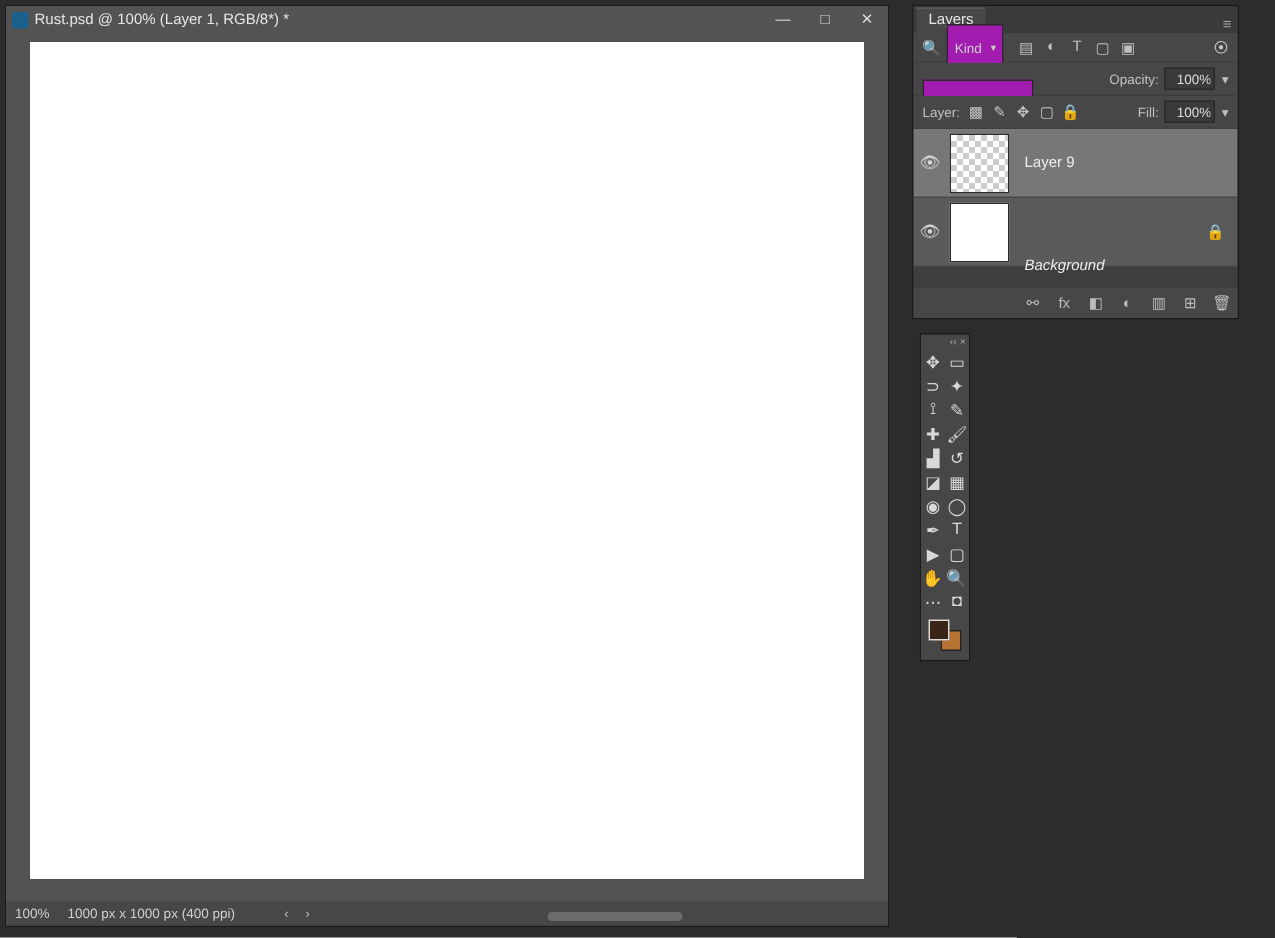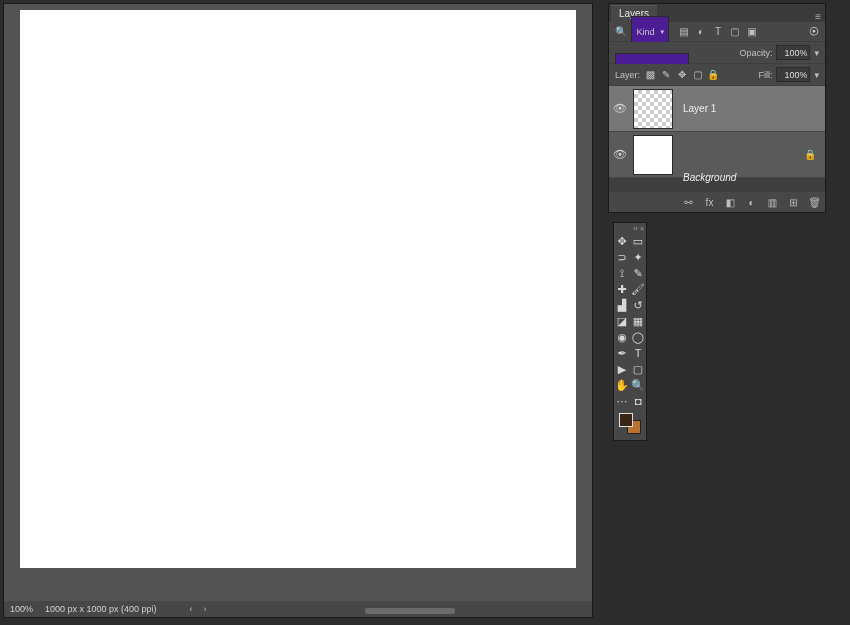--- a/index.html
+++ b/index.html
@@ -19,21 +19,21 @@
 .scroll-track { position: absolute; left: 240px; right: 30px; height: 8px; bottom: 2px; }
 .scroll-thumb { position: absolute; left: 38%; width: 90px; height: 6px; background: #6b6b6b; border-radius: 3px; top: 1px; }
 
 
 .layers { position: absolute; left: 608px; top: 3px; width: 218px; height: 210px; background: #474747; border: 1px solid #1a1a1a; display: flex; flex-direction: column; }
 .layers .tabbar { height: 18px; display: flex; align-items: flex-end; padding-left: 2px; gap: 18px; background: #3a3a3a; }
 .layers .tab { background: #474747; height: 17px; padding: 2px 8px 0 8px; font-size: 10px; color: #e8e8e8; border-top: 1px solid #5a5a5a; }
 .layers .menu-icon { margin-left: auto; margin-right: 4px; color: #aaa; font-size: 10px; padding-top: 2px; }
 .layers .row { display: flex; align-items: center; height: 22px; padding: 0 6px; gap: 4px; background: #474747; border-bottom: 1px solid #3e3e3e; }
 .layers .row.filter { height: 20px; }
-.layers .sel { height: 32px; background: #4c1d95; border: 1px solid #2a2a2a; color: #ccc; font-size: 9px; padding: 0 4px; display: flex; align-items: center; }
+.layers .sel { height: 32px; background: #a21caf; border: 1px solid #2a2a2a; color: #ccc; font-size: 9px; padding: 0 4px; display: flex; align-items: center; }
 .layers .sel .chev { margin-left: 6px; font-size: 7px; }
 .layers .icon-row span { width: 14px; text-align: center; color: #c0c0c0; font-size: 10px; }
 .layers input[type=text] { width: 34px; height: 15px; background: #3a3a3a; border: 1px solid #2a2a2a; color: #ddd; font-size: 9px; padding: 0 2px; text-align: right; }
 .layers .label { color: #c0c0c0; font-size: 9px; }
 .layers .lock-icons span { width: 13px; text-align: center; font-size: 10px; color: #c0c0c0; display: inline-block; }
 .layers .stack { flex: 1; background: #3e3e3e; overflow: hidden; }
 .layers .layer { display: flex; align-items: center; height: 46px; background: #5a5a5a; border-bottom: 1px solid #474747; }
 .layers .layer.selected { background: #777777; }
 .layers .layer .eye { width: 22px; text-align: center; font-size: 11px; color: #d8d8d8; }
 .layers .thumb { width: 40px; height: 40px; margin: 2px; border: 1px solid #2a2a2a; }
@@ -56,20 +56,28 @@
 .tools .grid { display: grid; grid-template-columns: 1fr 1fr; }
 .tools .tool { width: 16px; height: 16px; display: flex; align-items: center; justify-content: center; color: #d8d8d8; font-size: 11px; margin: 0; }
 .tools .swatches { position: relative; height: 26px; margin-top: 2px; }
 .tools .swatch-back { position: absolute; left: 13px; top: 9px; width: 14px; height: 14px; background: #b87333; border: 1px solid #222; }
 .tools .swatch-front { position: absolute; left: 5px; top: 2px; width: 14px; height: 14px; background: #3a2416; border: 1px solid #ddd; }
 </style>
 </head>
 <body>
 
 <div class="docwin">
+  <div class="titlebar">
+    <div class="appicon"></div>
+    <span>Rust.psd @ 100% (Layer 1, RGB/8*) *</span>
+    <div class="spacer"></div>
+    <div class="wbtn">—</div>
+    <div class="wbtn">□</div>
+    <div class="wbtn">✕</div>
+  </div>
   <div class="canvas-area">
     <div class="canvas"></div>
   </div>
   <div class="statusbar">
     <span>100%</span>
     <span>1000 px x 1000 px (400 ppi)</span>
     <div class="nav">
       <span>‹</span>
       <span>›</span>
     </div>
@@ -122,21 +130,21 @@
     </div>
     <span class="label" style="margin-left:auto;">Fill:</span>
     <input type="text" value="100%" style="">
     <span class="label">▾</span>
   </div>
 
   <div class="stack" id="layer-stack">
       <div class="layer selected">
         <div class="eye">👁</div>
         <div class="thumb transparent"></div>
-        <div class="name">Layer 1</div>
+        <div class="name">Layer 9</div>
       </div>
       <div class="layer">
         <div class="eye">👁</div>
         <div class="thumb white"></div>
         <div class="name italic">Background</div>
         <div class="lock">🔒</div>
       </div>
     </div>
 
   <div class="footer">

